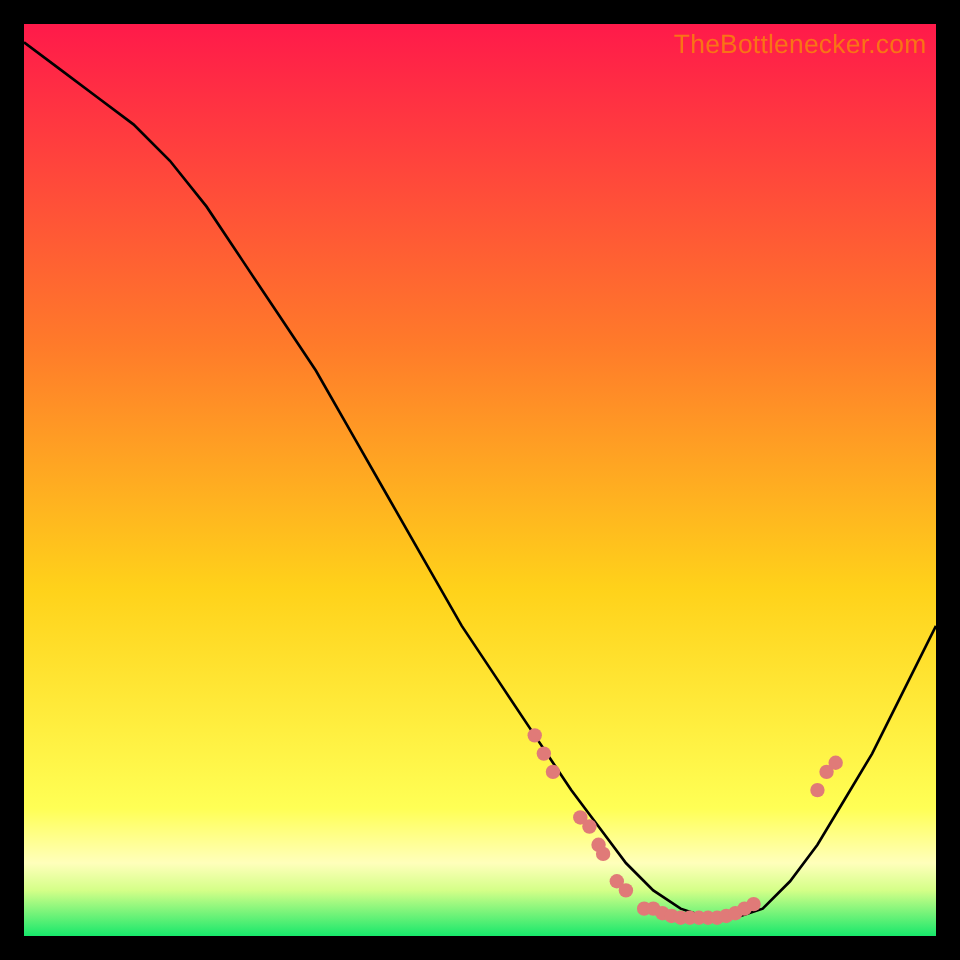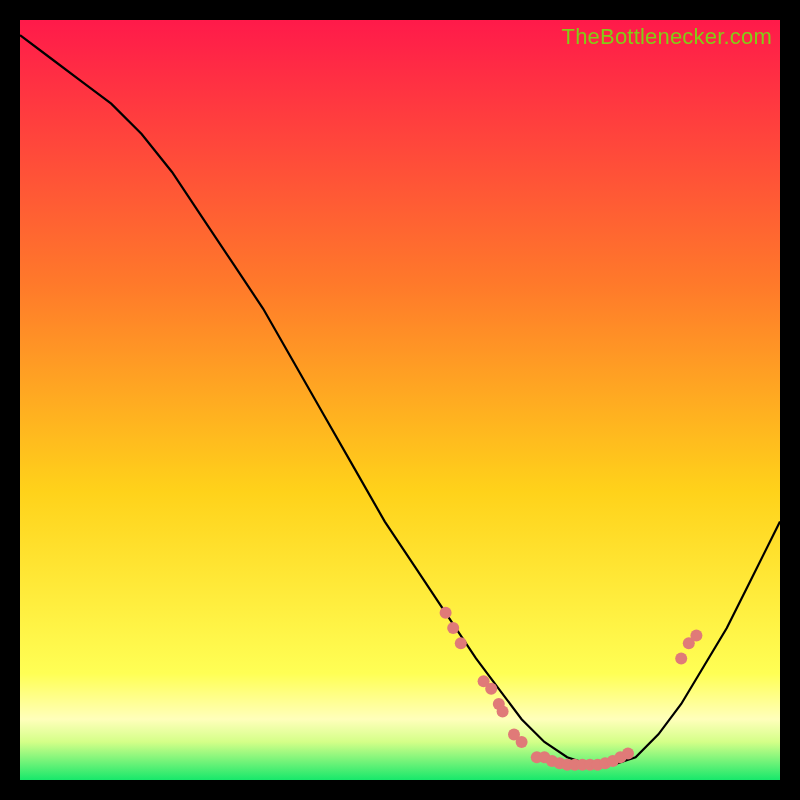--- a/index.html
+++ b/index.html
@@ -23,21 +23,21 @@
     position: absolute;
     left: 0;
     top: 0;
     width: 760px;
     height: 760px;
   }
   .watermark {
     position: absolute;
     top: 4px;
     right: 8px;
-    color: #84cc16;
+    color: #f97316;
     font-size: 22px;
     font-weight: 500;
     letter-spacing: 0.2px;
     z-index: 10;
   }
 </style>
 </head>
 <body>
 
 <div class="frame">

